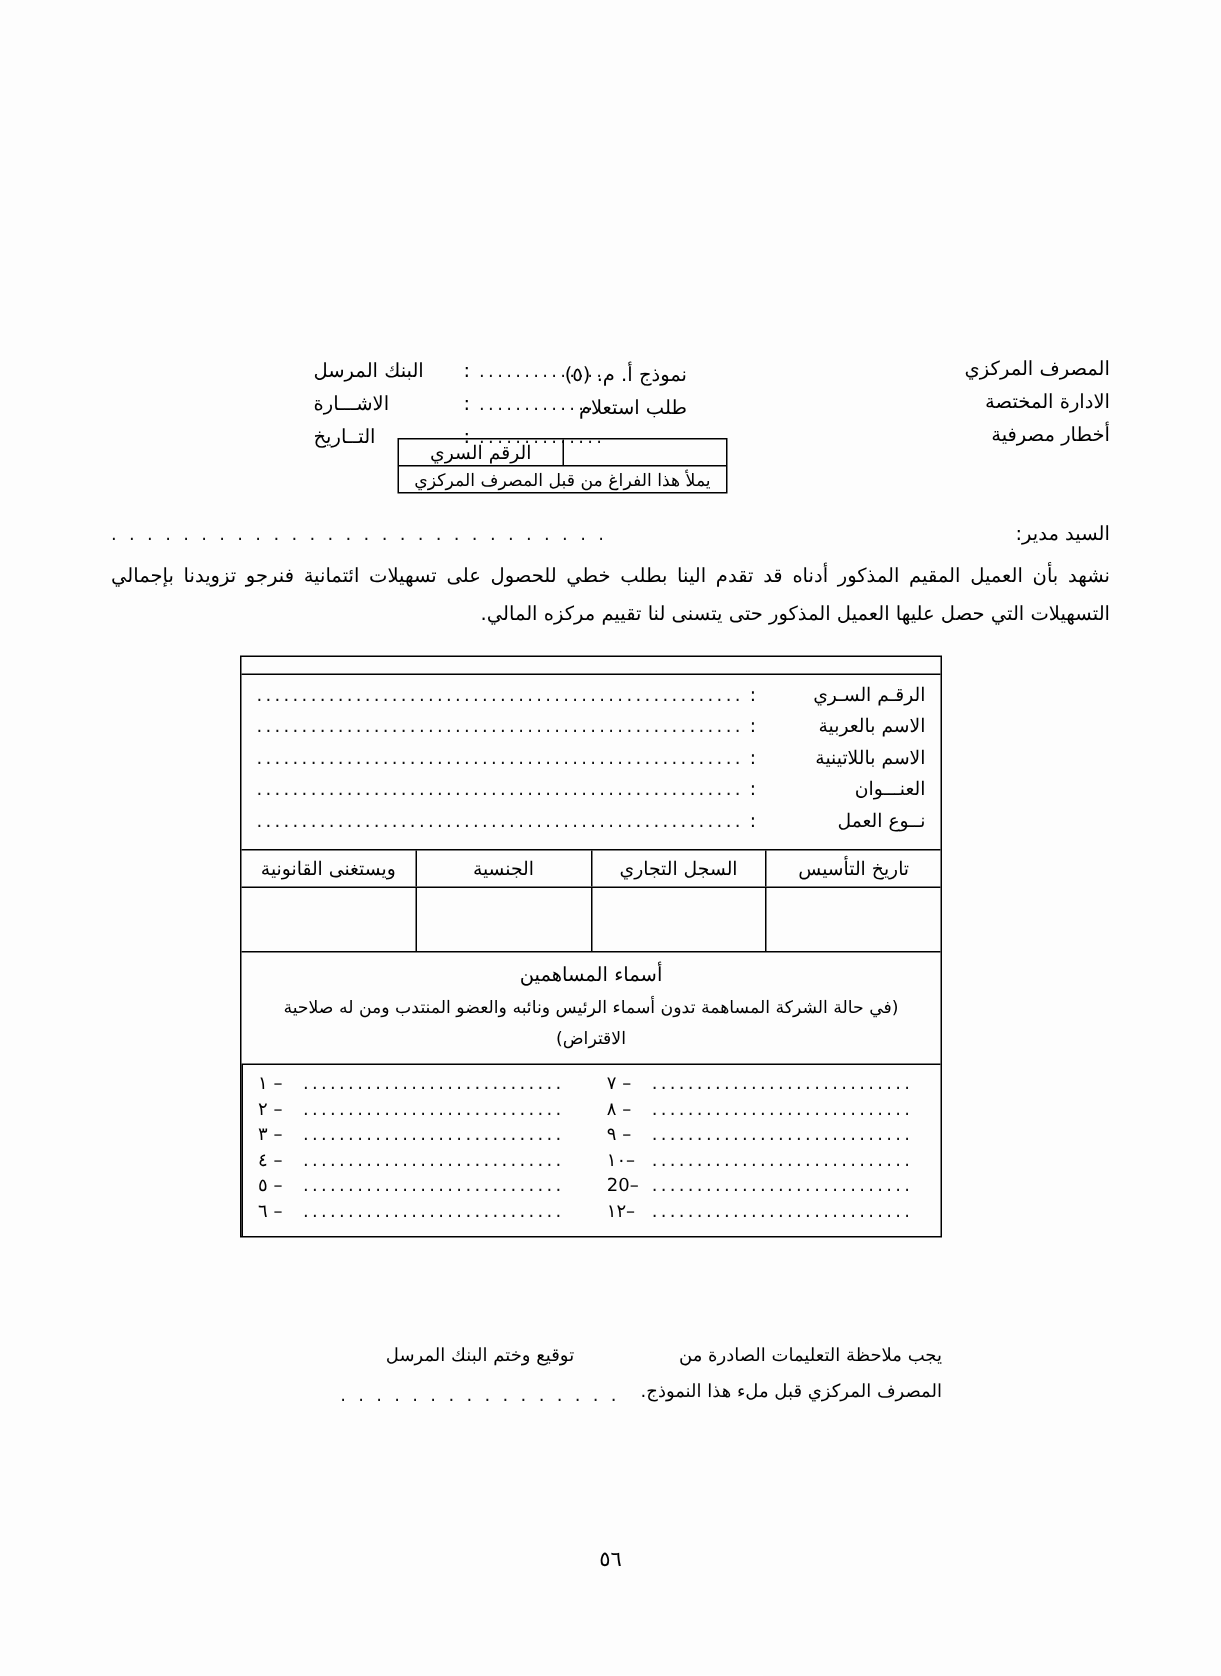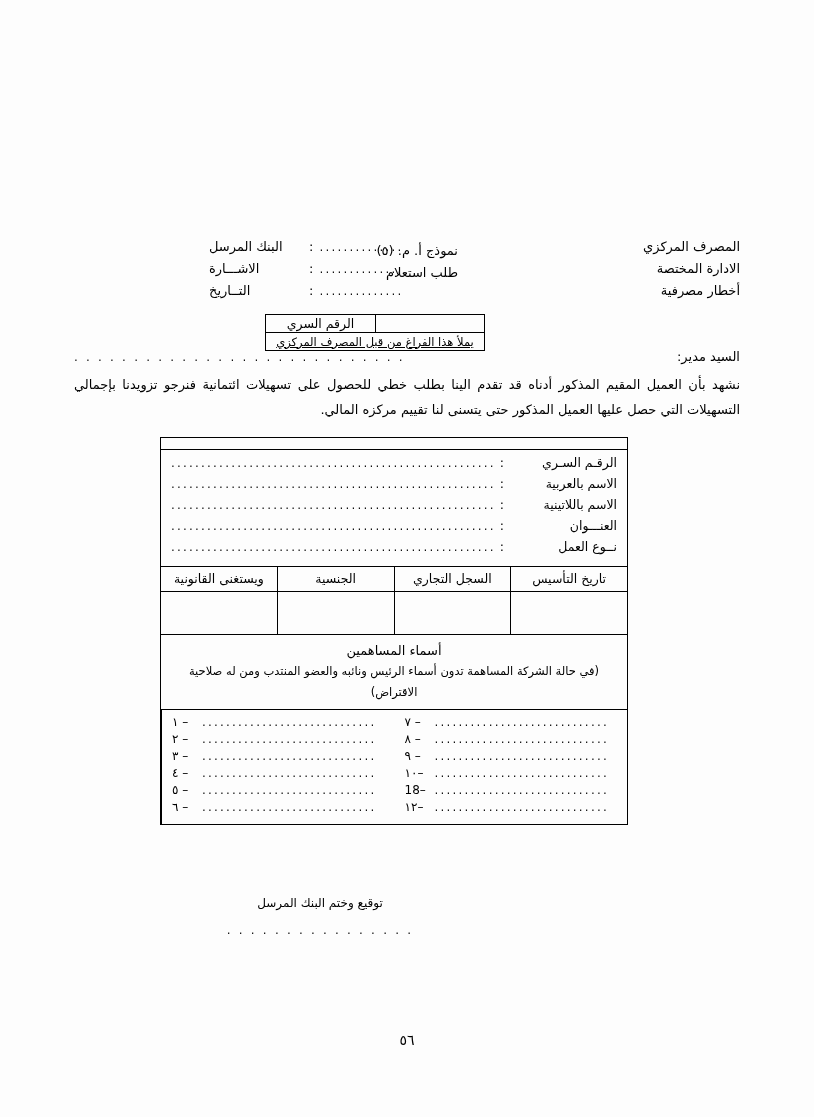--- a/index.html
+++ b/index.html
@@ -73,21 +73,21 @@
     color: #111;
     overflow: hidden;
     white-space: nowrap;
     flex: 1;
     direction: ltr;
   }
 
   
   .secret-box {
     position: absolute;
-    top: 314px;
+    top: 292px;
     right: 329px;
     width: 218px;
     border: 1.4px solid #000;
     font-size: 12.5px;
   }
   .secret-box .r1 {
     border-bottom: 1.2px solid #000;
     height: 17px;
     display: flex;
     align-items: center;
@@ -102,21 +102,20 @@
     text-align: center;
     padding-bottom: 1px;
   }
   .secret-box .r2 {
     height: 17px;
     text-align: center;
     font-size: 11.5px;
     display: flex;
     align-items: center;
     justify-content: center;
-    text-decoration: underline;
   }
 
   
   .director {
     position: absolute;
     top: 349px;
     right: 74px;
     left: 74px;
     font-size: 13px;
     display: flex;
@@ -382,21 +381,21 @@
         </div>
         <div class="share-row">
           <span class="num">٩ –</span>
           <span class="dots">.............................</span>
         </div>
         <div class="share-row">
           <span class="num">١٠–</span>
           <span class="dots">.............................</span>
         </div>
         <div class="share-row">
-          <span class="num">18–</span>
+          <span class="num">20–</span>
           <span class="dots">.............................</span>
         </div>
         <div class="share-row">
           <span class="num">١٢–</span>
           <span class="dots">.............................</span>
         </div>
       </div>
 
       <div class="col right-col">
         <div class="share-row">
@@ -420,20 +419,24 @@
           <span class="dots">.............................</span>
         </div>
         <div class="share-row">
           <span class="num">٦ –</span>
           <span class="dots">.............................</span>
         </div>
       </div>
     </div>
   </div>
 
+  <div class="foot-right">
+    <div>يجب ملاحظة التعليمات الصادرة من</div>
+    <div>المصرف المركزي قبل ملء هذا النموذج.</div>
+  </div>
 
   <div class="foot-left">
     <div>توقيع وختم البنك المرسل</div>
     <span class="dots">. . . . . . . . . . . . . . . .</span>
   </div>
 
   <div class="page-num">٥٦</div>
 </div>
 
 </body></html>

